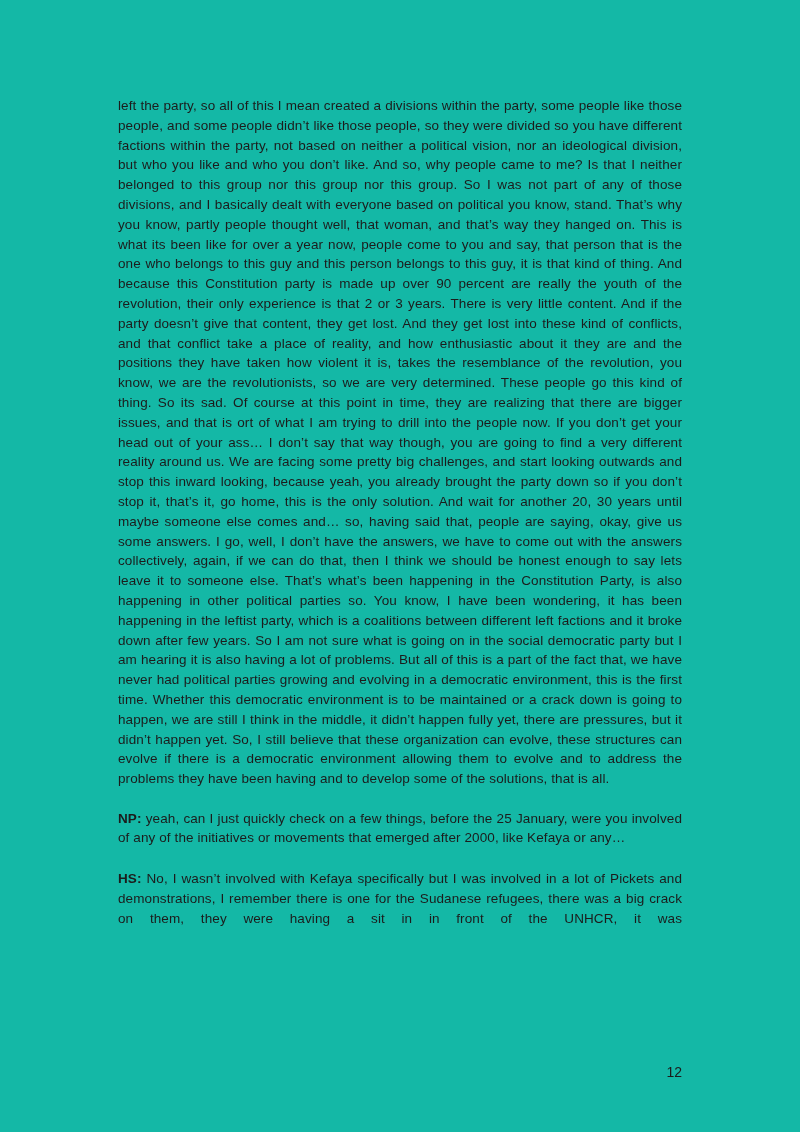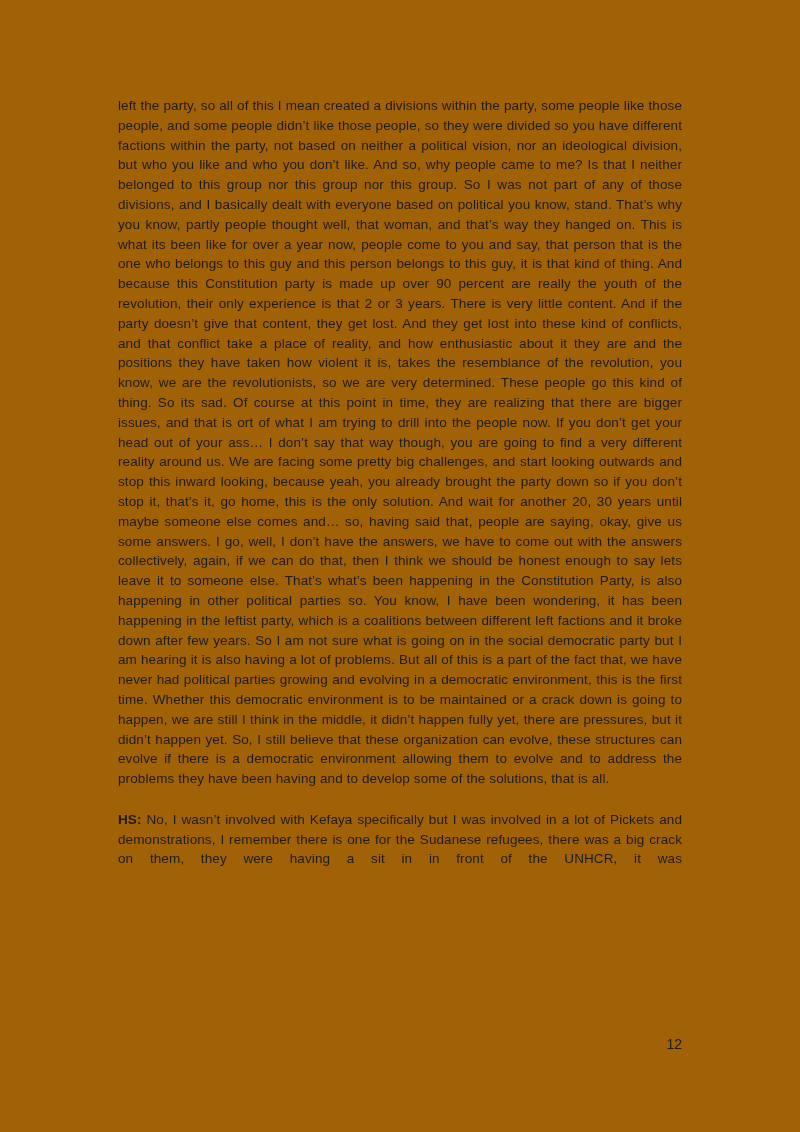--- a/index.html
+++ b/index.html
@@ -5,21 +5,21 @@
   * { box-sizing: border-box; }
   html, body {
     margin: 0;
     padding: 0;
     background: #ffffff;
   }
   .page {
     position: relative;
     width: 800px;
     height: 1132px;
-    background: #a16207;
+    background: #14b8a6;
     font-family: "Liberation Sans", sans-serif;
     color: #1c1c1c;
     overflow: hidden;
     padding-left: 33px;
   }
   .text-block {
     position: absolute;
     left: 118px;
     top: 96px;
     width: 564px;
@@ -30,37 +30,38 @@
     line-height: 19.8px;
     text-align: justify;
     letter-spacing: 0.1px;
   }
   .para:last-child { margin-bottom: 0; margin-top: 21px; }
   .para.justify-last { text-align-last: justify; }
   .speaker { font-weight: bold; }
   .page-number {
     position: absolute;
     left: 630px;
-    top: 1035px;
+    top: 1063px;
     width: 52px;
     font-size: 14px;
     line-height: 19px;
     text-align: right;
     color: #1c1c1c;
   }
 </style>
 </head>
 <body>
 
 <div class="page">
 
   <div class="text-block">
 
     <p class="para"><span>left the party, so all of this I mean created a divisions within the party, some people like those people, and some people didn’t like those people, so they were divided so you have different factions within the party, not based on neither a political vision, nor an ideological division, but who you like and who you don’t like. And so, why people came to me? Is that I neither belonged to this group nor this group nor this group. So I was not part of any of those divisions, and I basically dealt with everyone based on political you know, stand. That’s why you know, partly people thought well, that woman, and that’s way they hanged on. This is what its been like for over a year now, people come to you and say, that person that is the one who belongs to this guy and this person belongs to this guy, it is that kind of thing. And because this Constitution party is made up over 90 percent are really the youth of the revolution, their only experience is that 2 or 3 years. There is very little content. And if the party doesn’t give that content, they get lost. And they get lost into these kind of conflicts, and that conflict take a place of reality, and how enthusiastic about it they are and the positions they have taken how violent it is, takes the resemblance of the revolution, you know, we are the revolutionists, so we are very determined. These people go this kind of thing. So its sad. Of course at this point in time, they are realizing that there are bigger issues, and that is ort of what I am trying to drill into the people now. If you don’t get your head out of your ass… I don’t say that way though, you are going to find a very different reality around us. We are facing some pretty big challenges, and start looking outwards and stop this inward looking, because yeah, you already brought the party down so if you don’t stop it, that’s it, go home, this is the only solution. And wait for another 20, 30 years until maybe someone else comes and… so, having said that, people are saying, okay, give us some answers. I go, well, I don’t have the answers, we have to come out with the answers collectively, again, if we can do that, then I think we should be honest enough to say lets leave it to someone else. That’s what’s been happening in the Constitution Party, is also happening in other political parties so. You know, I have been wondering, it has been happening in the leftist party, which is a coalitions between different left factions and it broke down after few years. So I am not sure what is going on in the social democratic party but I am hearing it is also having a lot of problems. But all of this is a part of the fact that, we have never had political parties growing and evolving in a democratic environment, this is the first time. Whether this democratic environment is to be maintained or a crack down is going to happen, we are still I think in the middle, it didn’t happen fully yet, there are pressures, but it didn’t happen yet. So, I still believe that these organization can evolve, these structures can evolve if there is a democratic environment allowing them to evolve and to address the problems they have been having and to develop some of the solutions, that is all.</span></p>
 
+    <p class="para"><b class="speaker">NP:</b> <span>yeah, can I just quickly check on a few things, before the 25 January, were you involved of any of the initiatives or movements that emerged after 2000, like Kefaya or any…</span></p>
 
     <p class="para justify-last"><b class="speaker">HS:</b> <span>No, I wasn’t involved with Kefaya specifically but I was involved in a lot of Pickets and demonstrations, I remember there is one for the Sudanese refugees, there was a big crack on them, they were having a sit in in front of the UNHCR, it was</span></p>
 
   </div>
 
   <div class="page-number">12</div>
 
 </div>
 
 </body></html>

